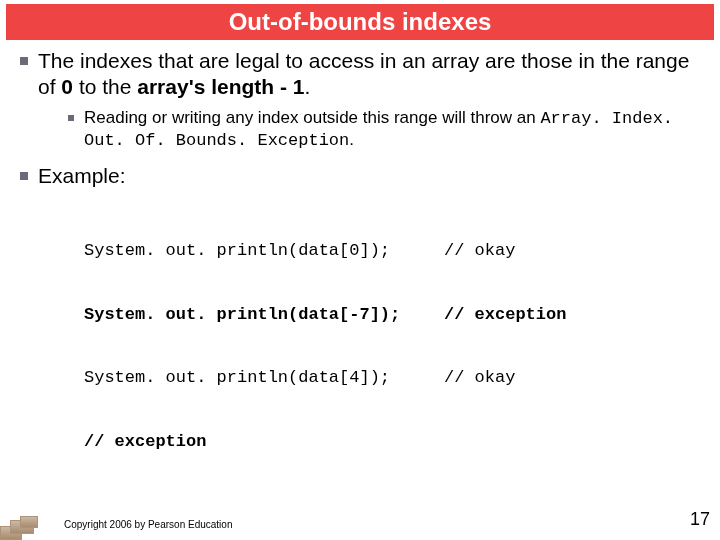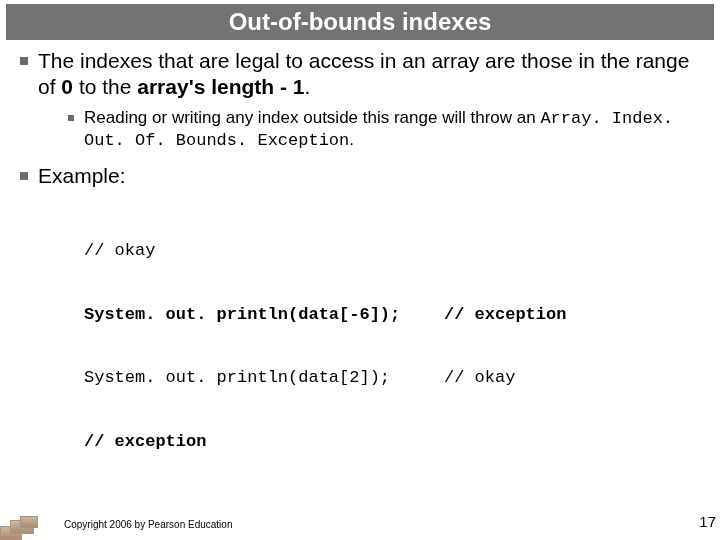--- a/index.html
+++ b/index.html
@@ -6,21 +6,21 @@
     margin: 0;
     padding: 0;
     font-family: Verdana, Arial, sans-serif;
     background: #fff;
     width: 720px;
     height: 540px;
     position: relative;
     overflow: hidden;
   }
   .title-bar {
-    background: #737373;
+    background: #ef4444;
     color: #fff;
     font-weight: bold;
     font-size: 24px;
     text-align: center;
     padding: 4px 0;
     margin: 4px 6px 0 6px;
   }
   .content {
     padding: 6px 20px 0 20px;
   }
@@ -66,23 +66,23 @@
   .bold { font-weight: bold; }
   .footer {
     position: absolute;
     left: 64px;
     bottom: 10px;
     font-size: 10px;
     color: #000;
   }
   .pagenum {
     position: absolute;
-    right: 4px;
+    right: 10px;
     bottom: 10px;
-    font-size: 15px;
+    font-size: 18px;
     text-align: right;
   }
   .corner-deco {
     position: absolute;
     left: 0;
     bottom: 0;
     width: 40px;
     height: 26px;
   }
   .corner-deco div {
@@ -111,23 +111,23 @@
       <span>Reading or writing any index outside this range will throw an </span><span class="mono">Array. Index. Out. Of. Bounds. Exception</span><span>.</span>
     </div>
   </div>
 
   <div class="bullet-l1" style="margin-top:12px">
     <div class="sq"></div>
     <div>Example:</div>
   </div>
 
   <div class="code-block">
-    <div class="row"><span class="cmt">// okay</span></div>
-    <div class="row"><span class="code bold">System. out. println(data[-6]);</span><span class="cmt bold">// exception</span></div>
-    <div class="row"><span class="code">System. out. println(data[2]);</span><span class="cmt">// okay</span></div>
+    <div class="row"><span class="code">System. out. println(data[0]);</span><span class="cmt">// okay</span></div>
+    <div class="row"><span class="code bold">System. out. println(data[-7]);</span><span class="cmt bold">// exception</span></div>
+    <div class="row"><span class="code">System. out. println(data[4]);</span><span class="cmt">// okay</span></div>
     <div class="row"><span class="cmt bold">// exception</span></div>
   </div>
 
 </div>
 
 <div class="corner-deco">
   <div style="left:0;bottom:0;width:20px;height:12px"></div>
   <div style="left:10px;bottom:6px;width:22px;height:12px"></div>
   <div style="left:20px;bottom:12px;width:16px;height:10px"></div>
 </div>

